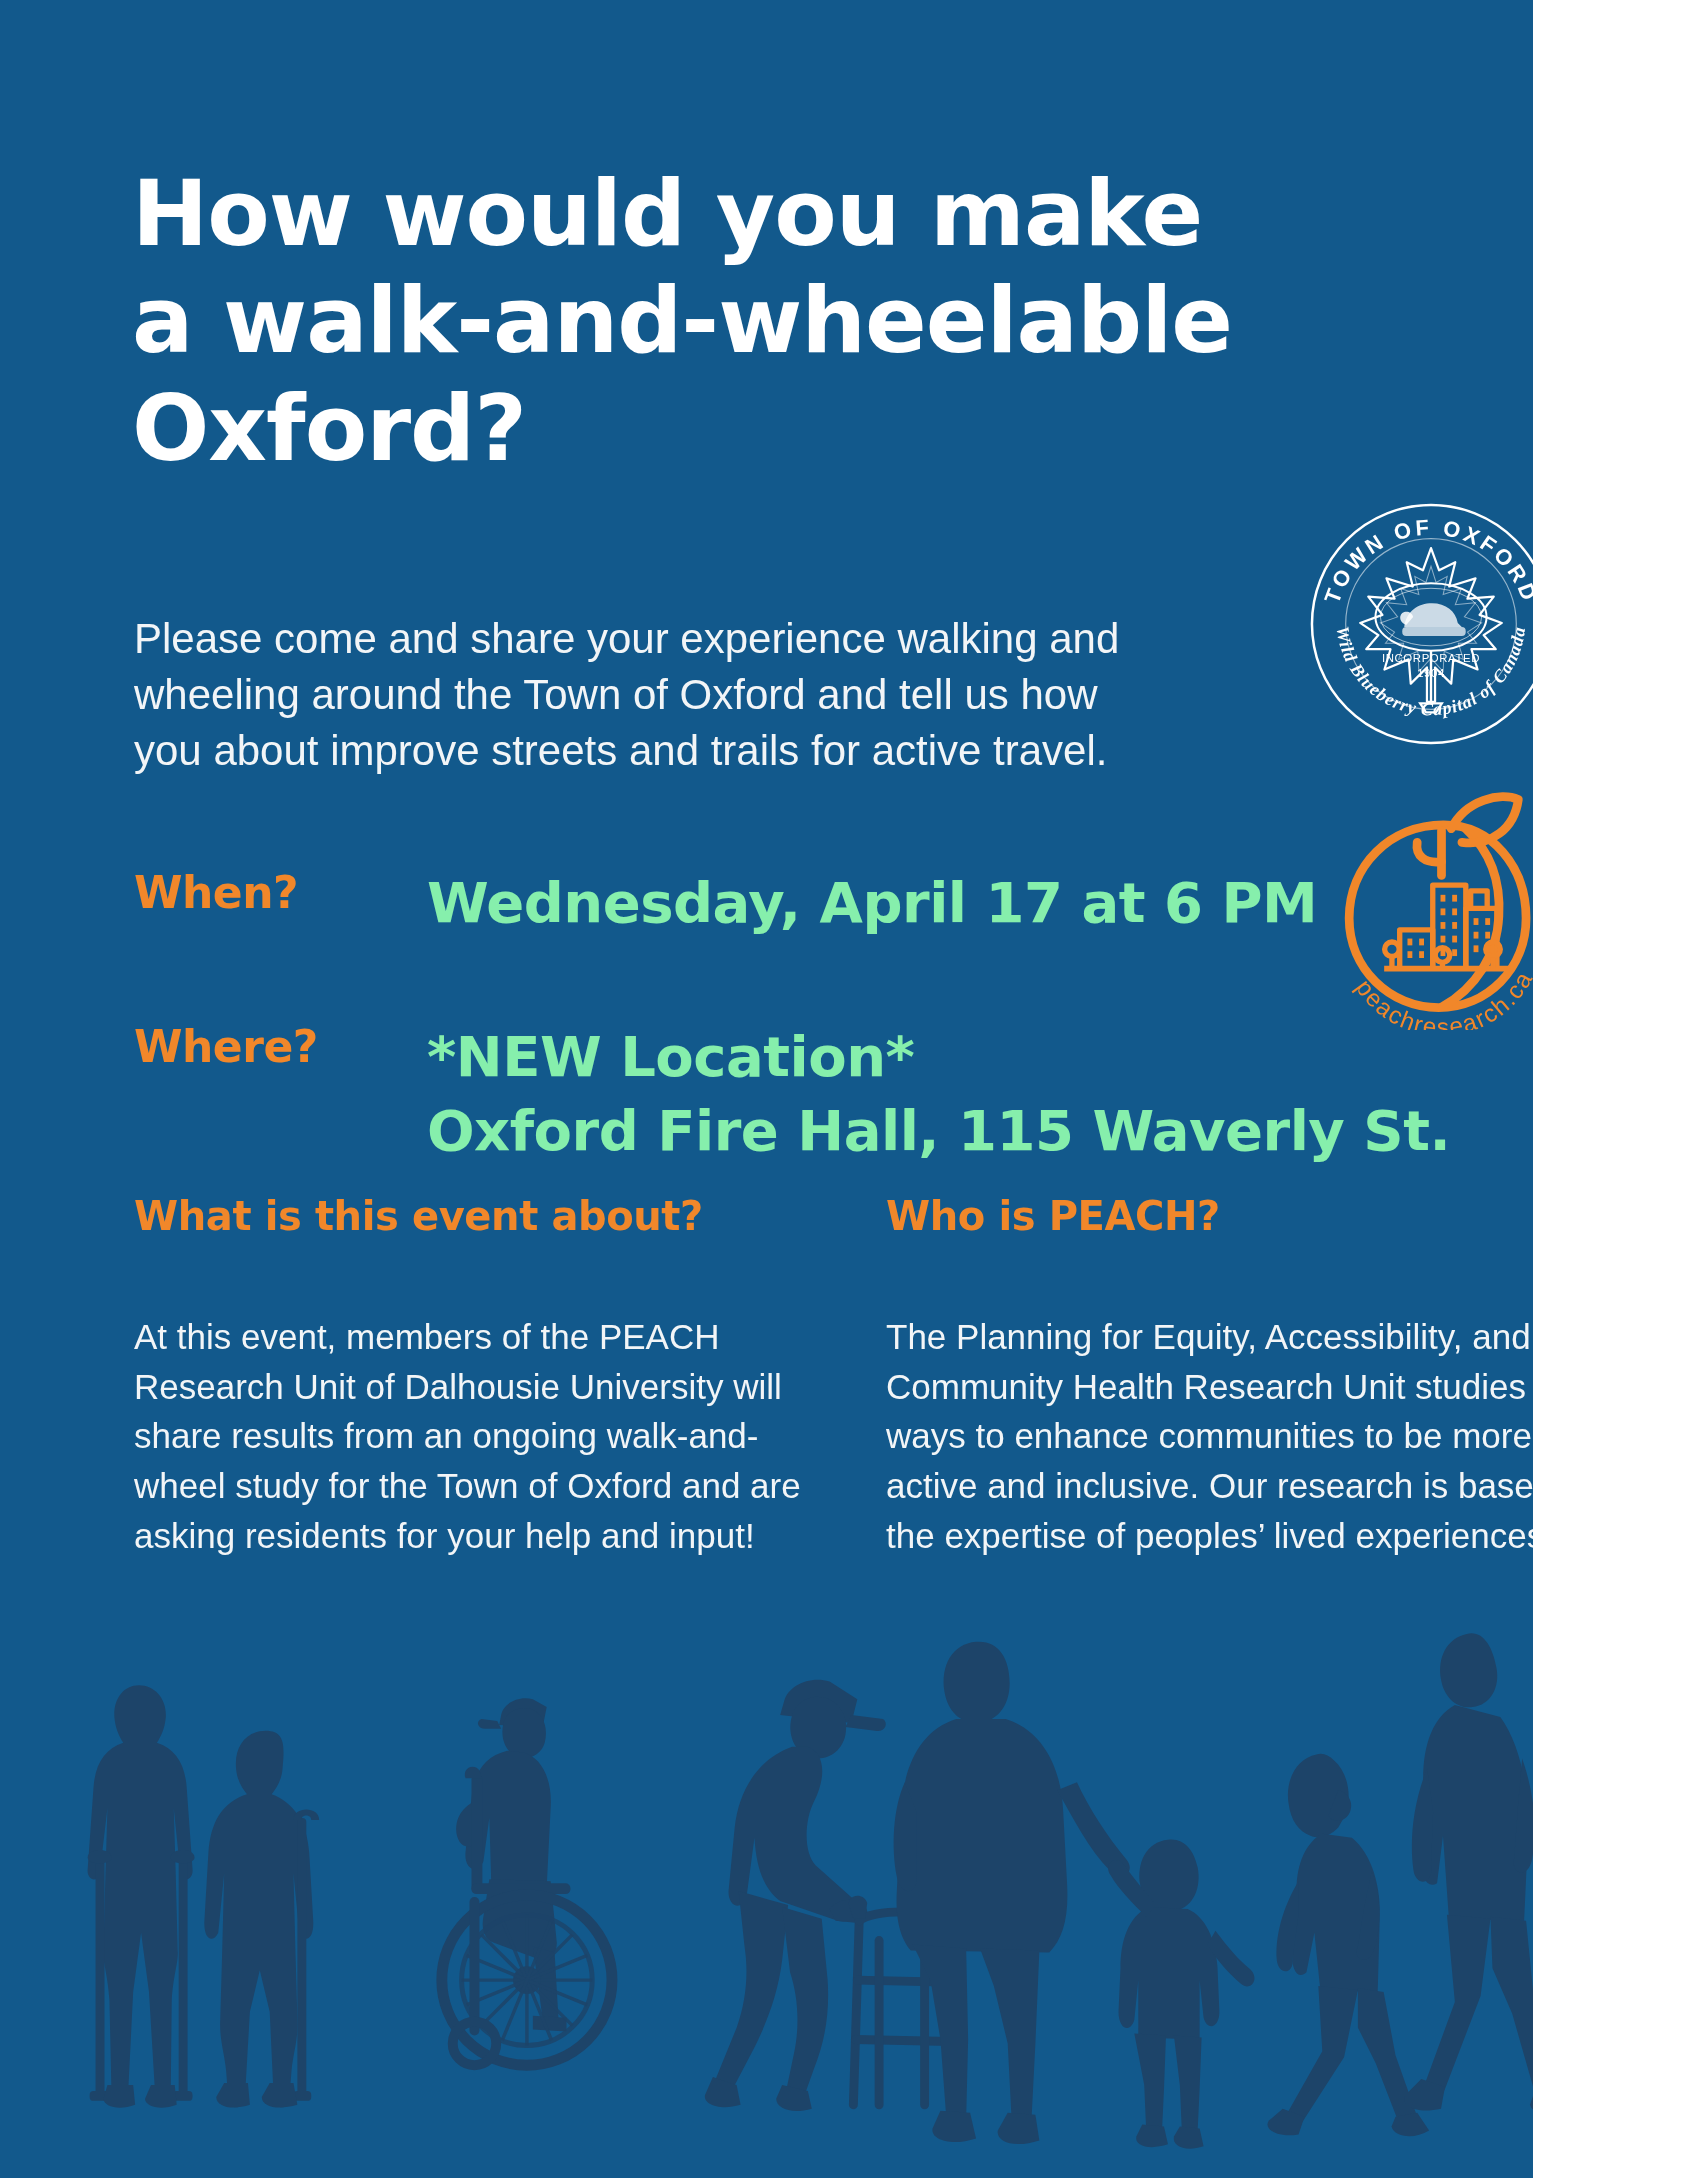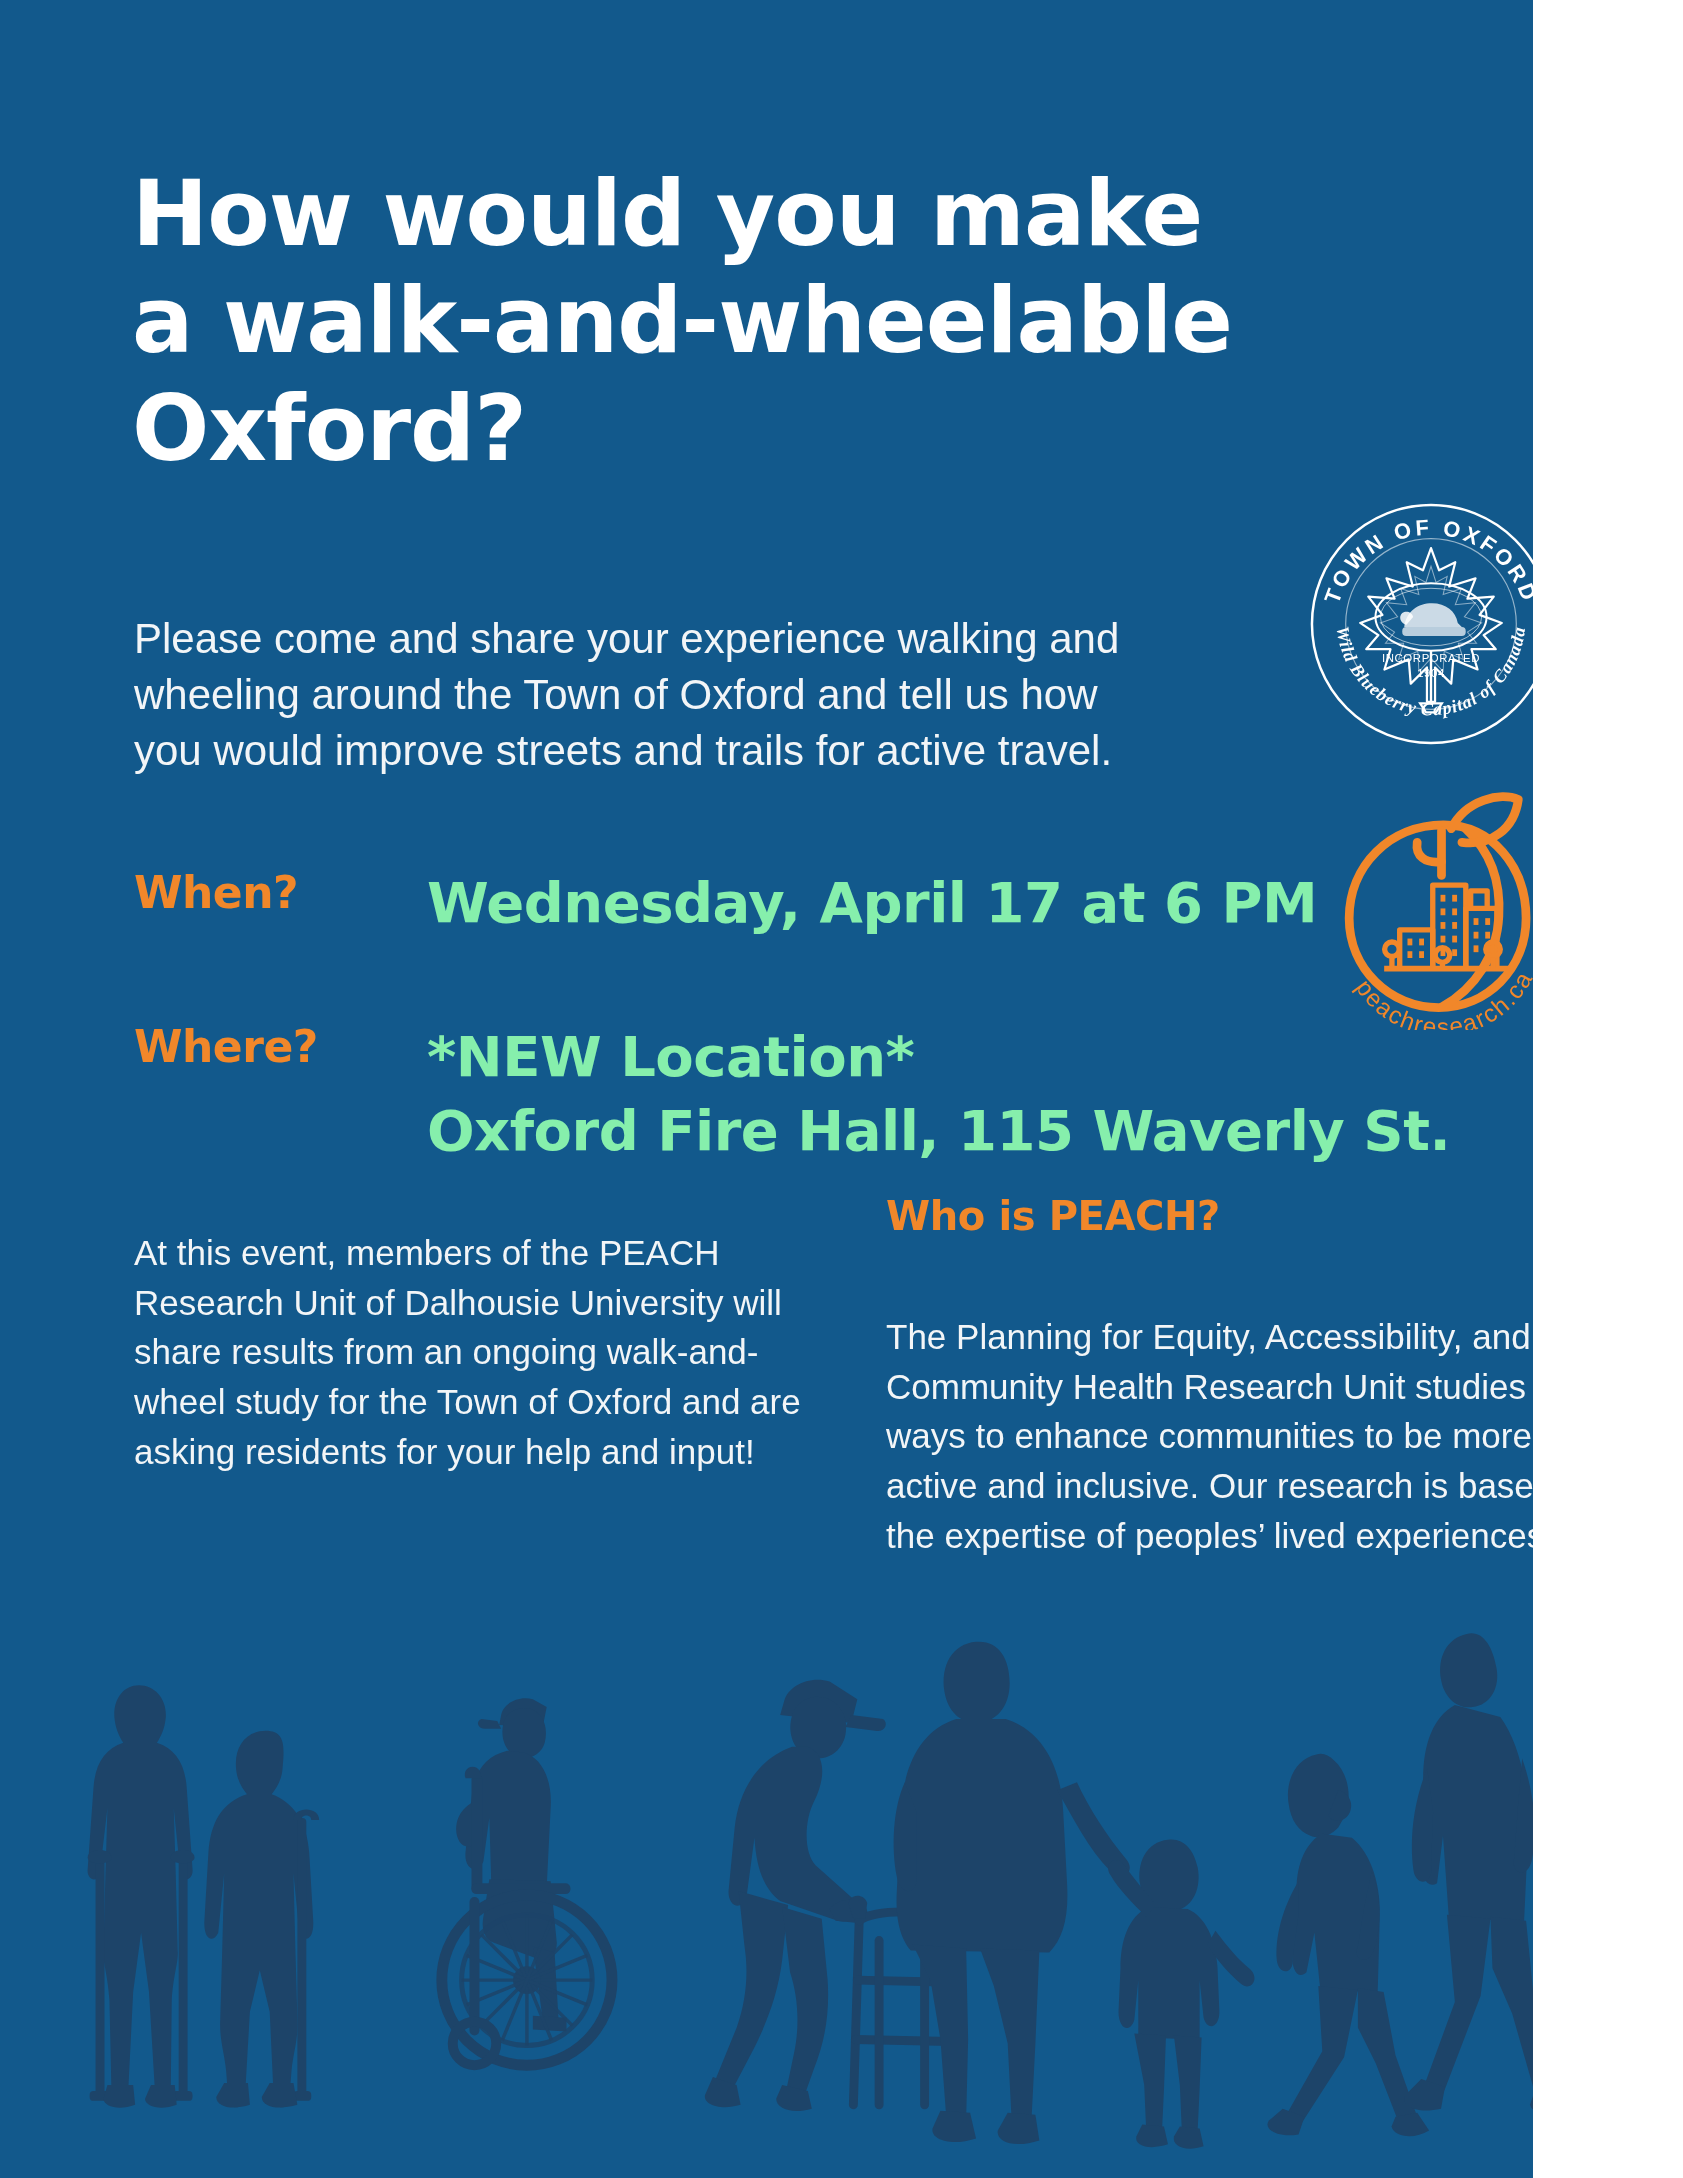--- a/index.html
+++ b/index.html
@@ -128,21 +128,21 @@
 <body>
 
 <div id="poster">
 
   <h1 class="headline">
     <span class="hl-line">How would you make</span>
     <span class="hl-line">a walk-and-wheelable</span>
     <span class="hl-line">Oxford?</span>
   </h1>
 
-  <p class="intro">Please come and share your experience walking and wheeling around the Town of Oxford and tell us how you would improve streets and trails for active travel.</p>
+  <p class="intro">Please come and share your experience walking and wheeling around the Town of Oxford and tell us how you about improve streets and trails for active travel.</p>
 
   <div id="oxford-crest">
     <svg viewBox="0 0 250 250" width="248" height="248" aria-hidden="true">
       <defs>
         <path id="arcTop" d="M 28,132 A 97,97 0 0 1 222,132" fill="none"></path>
         <path id="arcBot" d="M 30,122 A 95,95 0 0 0 220,122" fill="none"></path>
       </defs>
 
       <circle cx="125" cy="125" r="120" fill="none" stroke="#ffffff" stroke-width="2.5"></circle>
       <circle cx="125" cy="125" r="86" fill="none" stroke="#ffffff" stroke-width="1.2" opacity="0.55"></circle>
@@ -255,20 +255,21 @@
 
   <div class="wline" id="where-row">
     <div class="w-label">Where?</div>
     <div class="w-value">
       <span>*NEW Location*</span>
       <span>Oxford Fire Hall, 115 Waverly St.</span>
     </div>
   </div>
 
   <div class="col" id="col-left">
+    <h2 class="col-head">What is this event about?</h2>
     <p class="col-body">At this event, members of the PEACH Research Unit of Dalhousie University will share results from an ongoing walk-and-wheel study for the Town of Oxford and are asking residents for your help and input!</p>
   </div>
 
   <div class="col" id="col-right">
     <h2 class="col-head">Who is PEACH?</h2>
     <p class="col-body">The Planning for Equity, Accessibility, and Community Health Research Unit studies ways to enhance communities to be more active and inclusive. Our research is based in the expertise of peoples’ lived experiences.</p>
   </div>
 
   <div id="silhouettes">
     <svg viewBox="0 0 1700 560" width="1683" height="554" aria-hidden="true">

